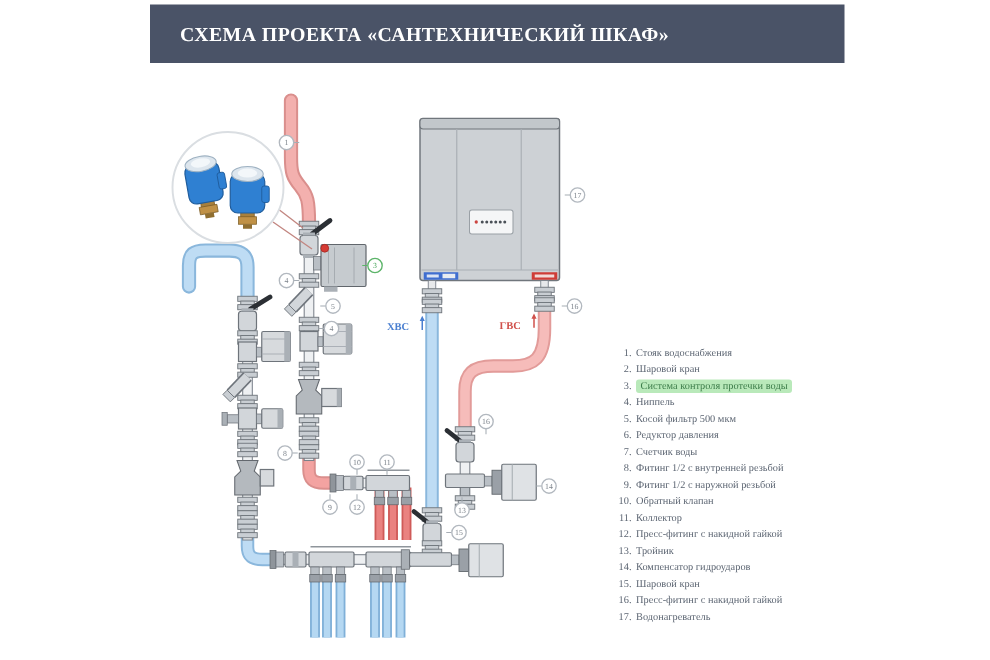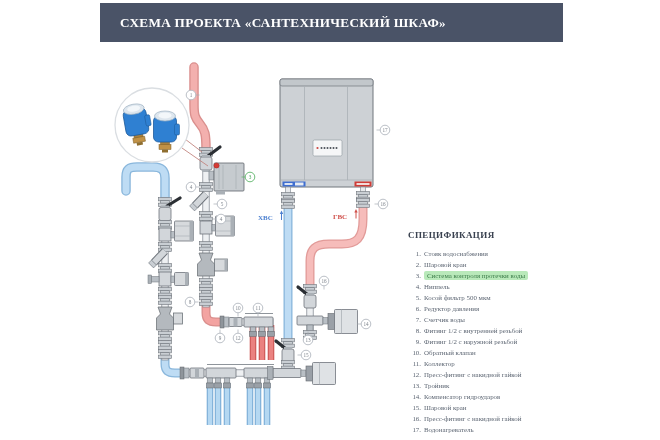--- a/index.html
+++ b/index.html
@@ -391,21 +391,20 @@
         </g>
         <g>
           <line x1="285" y1="75" x2="281.5" y2="75" stroke="#a6adb4" stroke-width="0.7"></line>
           <circle cx="290" cy="75" r="4.8" fill="#ffffff" stroke="#b2b8bf" stroke-width="0.9"></circle>
           <text x="290" y="76.9" text-anchor="middle" font-size="5.2" fill="#7d848c">17</text>
         </g>
       </g>
   </svg>
 
   <div class="spec">
-    <div class="spec-title">СПЕЦИФИКАЦИЯ</div>
     <div class="spec-list">
         <div class="spec-item">
           <span class="num">1.</span>
           <span class="lbl">Стояк водоснабжения</span>
         </div>
         <div class="spec-item">
           <span class="num">2.</span>
           <span class="lbl">Шаровой кран</span>
         </div>
         <div class="spec-item hl">

